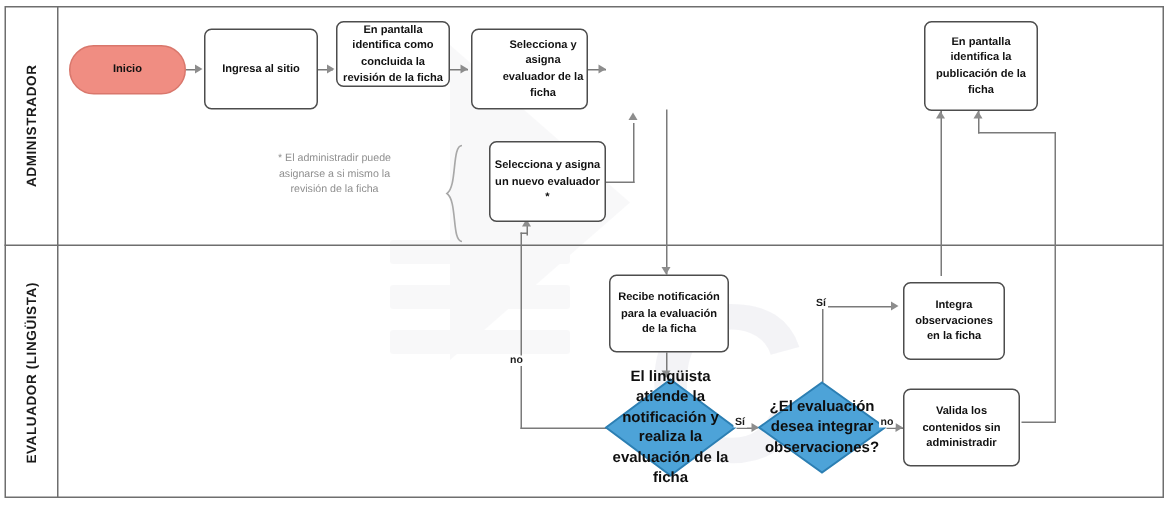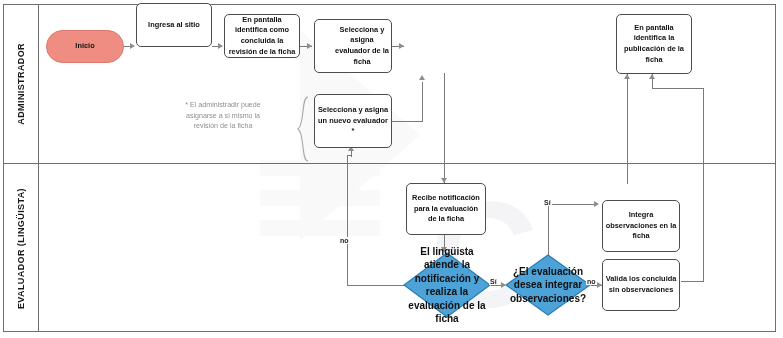--- a/index.html
+++ b/index.html
@@ -164,40 +164,40 @@
   <div class="lane-label" id="lane-eval">
     <span>EVALUADOR (LINGÜISTA)</span>
   </div>
 
   <div class="node term" style="left:46px;top:30px;width:78px;height:33px;">
     <span>Inicio</span>
   </div>
   <div class="ln lnh" style="left:124px;top:46px;width:8px;"></div>
   <div class="arrow ar-r" style="left:130px;top:43px;"></div>
 
-  <div class="node proc" style="left:136px;top:3px;width:76px;height:44px;">
+  <div class="node proc" style="left:136px;top:19px;width:76px;height:54px;">
     <span>Ingresa al sitio</span>
   </div>
   <div class="ln lnh" style="left:212px;top:46px;width:10px;"></div>
   <div class="arrow ar-r" style="left:218px;top:43px;"></div>
 
   <div class="node proc" style="left:224px;top:14px;width:76px;height:44px;">
     <span>En pantalla identifica como concluida la revisión de la ficha</span>
   </div>
   <div class="ln lnh" style="left:300px;top:46px;width:12px;"></div>
   <div class="arrow ar-r" style="left:307px;top:43px;"></div>
 
   <div class="node proc" style="left:314px;top:19px;width:78px;height:54px;padding-left:20px;">
     <span>Selecciona y asigna evaluador de la  ficha</span>
   </div>
   <div class="ln lnh" style="left:392px;top:46px;width:12px;"></div>
   <div class="arrow ar-r" style="left:399px;top:43px;"></div>
 
 
-  <div class="node proc" style="left:314px;top:94px;width:78px;height:54px;">
+  <div class="node proc" style="left:326px;top:94px;width:78px;height:54px;">
     <span>Selecciona y asigna un nuevo evaluador *</span>
   </div>
 
   <div class="ln lnh" style="left:392px;top:121px;width:31px;"></div>
   <div class="ln lnv" style="left:422px;top:82px;height:40px;"></div>
   <div class="arrow ar-u" style="left:419px;top:75px;"></div>
 
   <svg class="brace" style="left:296px;top:96px;width:14px;height:66px;" viewBox="0 0 14 66">
     <path d="M12 1 C5 1 9 28 2 33 C9 38 5 65 12 65" fill="none" stroke="#a8a8a8" stroke-width="1.1"></path>
   </svg>
@@ -259,21 +259,21 @@
 
   <div class="ln lnv" style="left:548px;top:204px;height:51px;"></div>
   <div class="ln lnh" style="left:548px;top:204px;width:48px;"></div>
   <div class="arrow ar-r" style="left:594px;top:201px;"></div>
   <div class="edge-label" style="left:543px;top:199px;">Sí</div>
 
   <div class="ln lnh" style="left:591px;top:285px;width:12px;"></div>
   <div class="arrow ar-r" style="left:597px;top:282px;"></div>
   <div class="edge-label" style="left:586px;top:278px;">no</div>
 
-  <div class="node proc" style="left:602px;top:200px;width:78px;height:52px;">
+  <div class="node proc" style="left:602px;top:188px;width:68px;height:52px;">
     <span>Integra observaciones en la ficha</span>
   </div>
 
   <div class="node proc" style="left:602px;top:259px;width:78px;height:52px;">
-    <span>Valida los concluida sin observaciones</span>
+    <span>Valida los contenidos sin administradir</span>
   </div>
 
 </div>
 
 </body></html>

